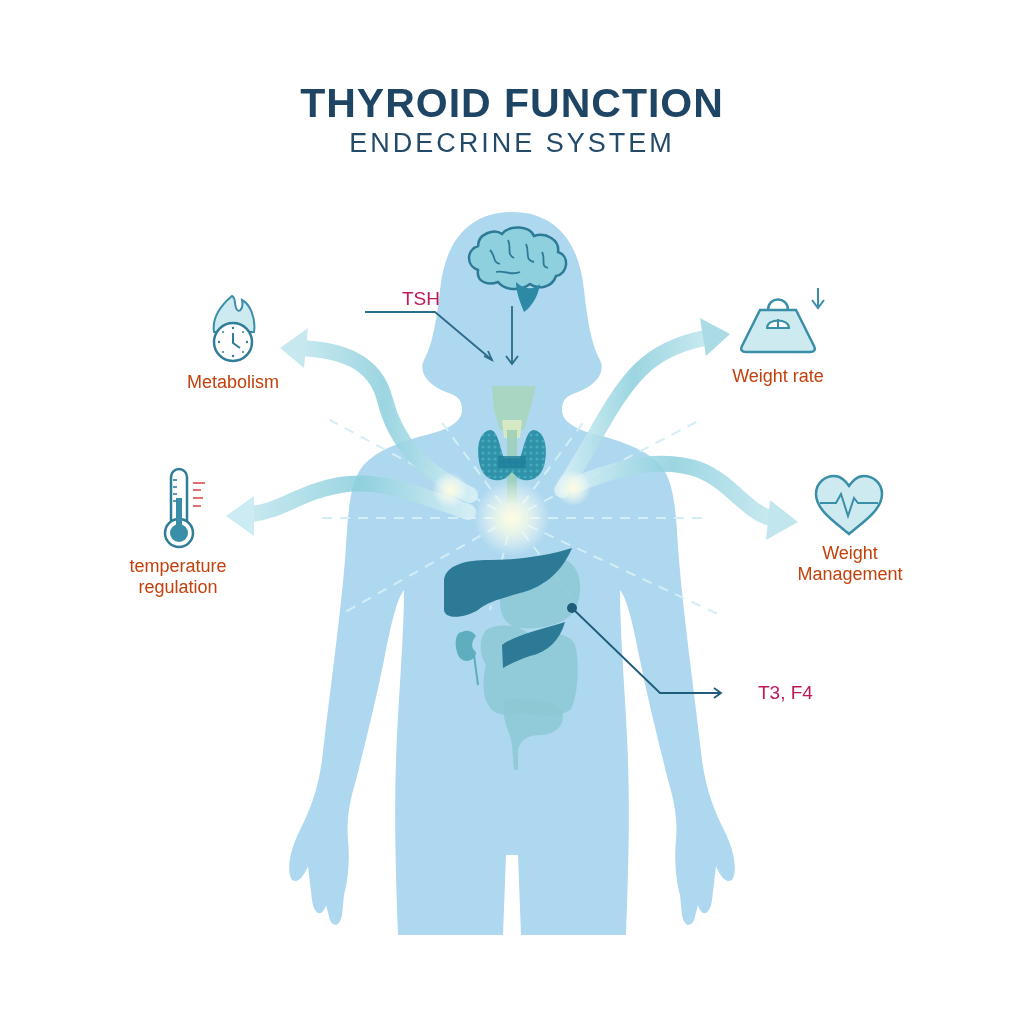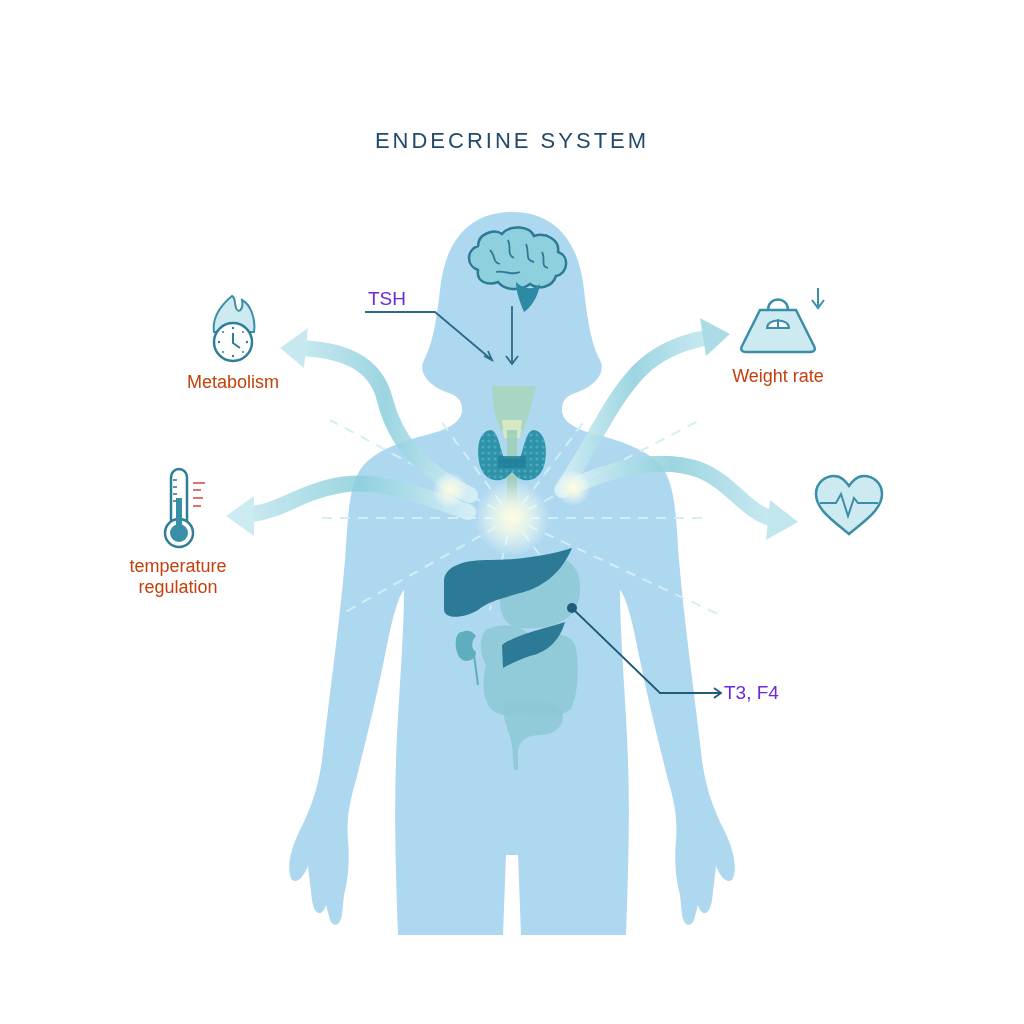--- a/index.html
+++ b/index.html
@@ -1,28 +1,29 @@
 <!DOCTYPE html>
 <html><head>
   <meta charset="utf-8">
   <style>
     html, body { margin: 0; padding: 0; background: #ffffff; }
     body { width: 1024px; height: 1024px; position: relative; overflow: hidden; font-family: "Liberation Sans", "DejaVu Sans", sans-serif; }
     .canvas { position: absolute; left: 0; top: 0; width: 1024px; height: 1024px; }
     .title { position: absolute; left: 0; width: 1024px; top: 80px; text-align: center; font-size: 41px; font-weight: bold; letter-spacing: 1px; color: #1f4564; }
-    .subtitle { position: absolute; left: 0; width: 1024px; top: 128px; text-align: center; font-size: 22px; letter-spacing: 3px; color: #234a68; }
+    .subtitle { position: absolute; left: 0; width: 1024px; top: 128px; text-align: center; font-size: 27px; letter-spacing: 3px; color: #234a68; }
     .label { position: absolute; color: #c2410c; font-size: 18px; text-align: center; line-height: 21px; }
-    .callout { position: absolute; color: #6d28d9; font-size: 19px; }
+    .callout { position: absolute; color: #be185d; font-size: 19px; margin-left: 34px; }
     svg { position: absolute; left: 0; top: 0; }
   </style>
 </head>
 <body>
 
 <div class="canvas">
 
+  <div class="title">THYROID FUNCTION</div>
   <div class="subtitle">ENDECRINE SYSTEM</div>
 
   <svg width="1024" height="1024" viewBox="0 0 1024 1024">
     <defs>
       <radialGradient id="glow" cx="50%" cy="50%" r="50%">
         <stop offset="0%" stop-color="#fffbe0" stop-opacity="1"></stop>
         <stop offset="40%" stop-color="#f4fbe8" stop-opacity="0.8"></stop>
         <stop offset="100%" stop-color="#ffffff" stop-opacity="0"></stop>
       </radialGradient>
       <linearGradient id="arrowL" x1="1" y1="0" x2="0" y2="0">
@@ -221,13 +222,17 @@
 
   <div class="callout" style="left:368px; top:288px;">TSH</div>
   <div class="callout" style="left:724px; top:682px;">T3, F4</div>
 
   <div class="label" style="left:163px; top:372px; width:140px;">Metabolism</div>
   <div class="label" style="left:718px; top:366px; width:120px;">Weight rate</div>
   <div class="label" style="left:108px; top:556px; width:140px;">
     <div>temperature</div>
     <div>regulation</div>
   </div>
+  <div class="label" style="left:780px; top:543px; width:140px;">
+    <div>Weight</div>
+    <div>Management</div>
+  </div>
 </div>
 
 </body></html>

